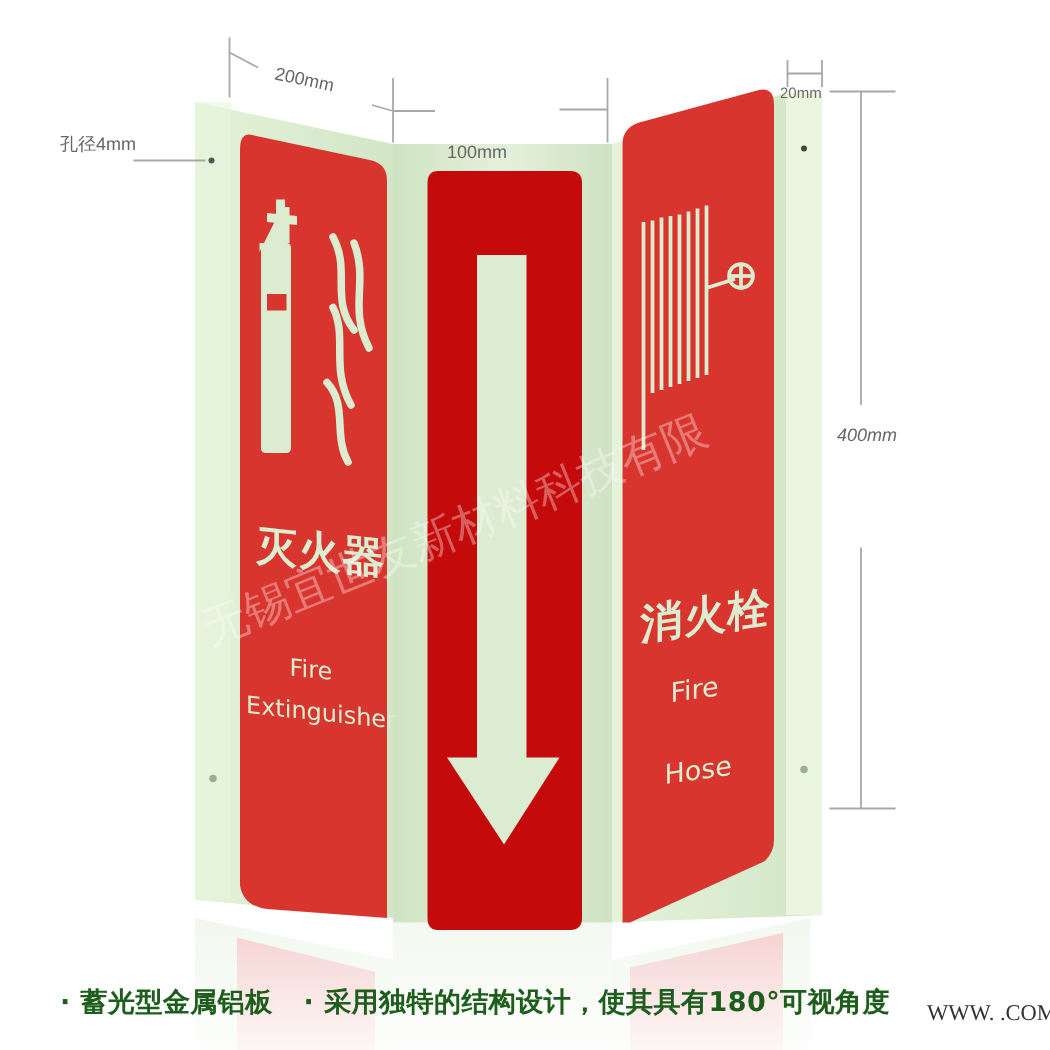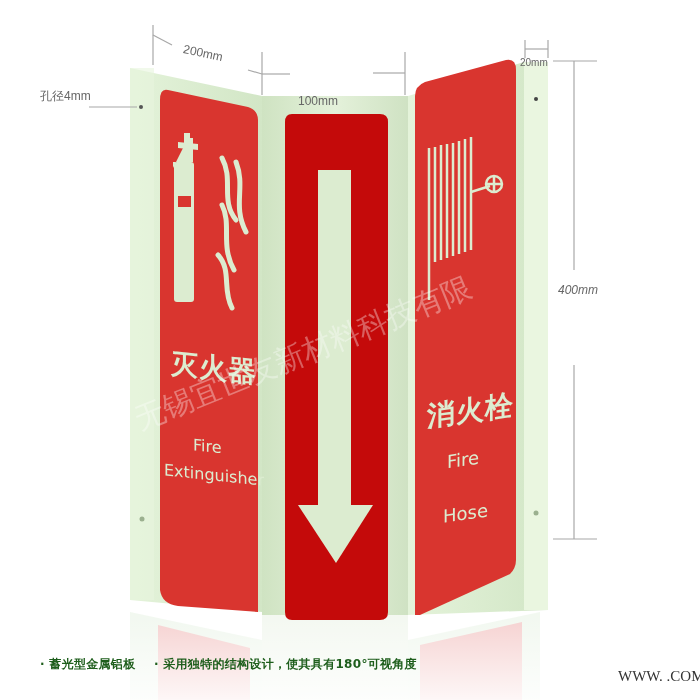--- a/index.html
+++ b/index.html
@@ -7,21 +7,21 @@
       width: 700px; height: 700px; overflow: hidden; position: relative;
       background: #ffffff;
       font-family: "Liberation Sans", "DejaVu Sans", sans-serif;
     }
     .abs { position: absolute; }
     .dim-text { color: #666; font-size: 12px; white-space: nowrap; }
     svg text { font-family: "DejaVu Sans", "Liberation Sans", sans-serif; }
     .caption {
       position: absolute; left: 40px; top: 656px;
       font-family: "DejaVu Sans", sans-serif; font-weight: bold;
-      font-size: 12px; color: #1e5e1c; white-space: nowrap; letter-spacing: 0.3px;
+      font-size: 18px; color: #1e5e1c; white-space: nowrap; letter-spacing: 0.3px;
     }
     .caption span { margin-right: 14px; }
     .wm-url {
       position: absolute; left: 618px; top: 668px;
       font-family: "Liberation Serif", "DejaVu Serif", serif;
       font-size: 15px; color: #333; white-space: nowrap;
     }
   </style>
 </head>
 <body>

